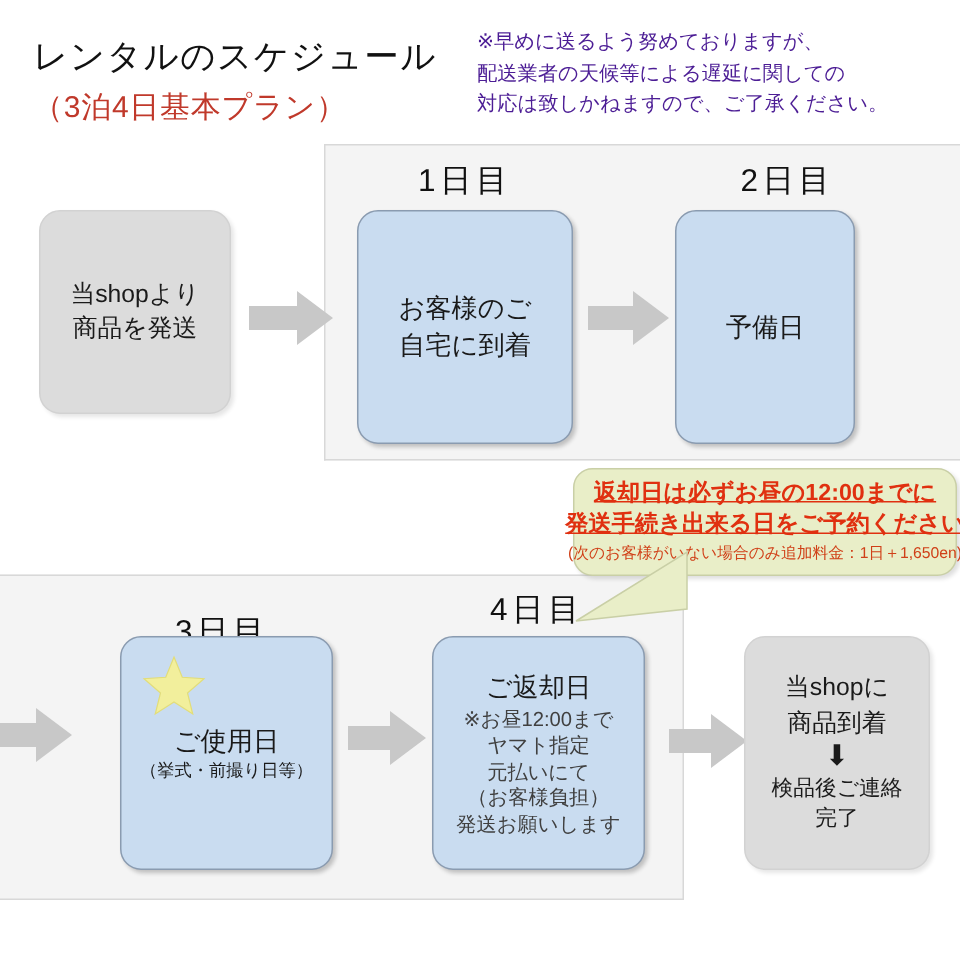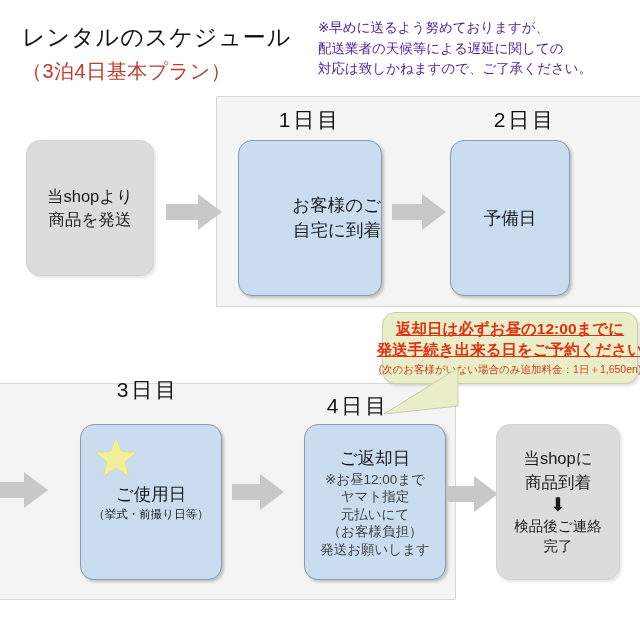--- a/index.html
+++ b/index.html
@@ -109,21 +109,21 @@
   <div class="box box-gray" style="left:26px;top:140px;width:128px;height:136px;">
     <span class="ln t16">当shopより</span>
     <span class="ln t16">商品を発送</span>
   </div>
 
   <svg class="barrow" style="left:166px;top:192px;width:56px;height:40px;" viewBox="0 0 56 40">
     <path d="M0 12 L32 12 L32 2 L56 20 L32 38 L32 28 L0 28 Z" fill="#c8c8c8"></path>
   </svg>
 
   <div class="day-label" style="left:240px;top:106px;width:140px;">1日目</div>
-  <div class="box box-blue" style="left:238px;top:140px;width:144px;height:156px;align-items:flex-end;">
+  <div class="box box-blue" style="left:238px;top:140px;width:144px;height:156px;">
     <span class="ln t17">お客様のご</span>
     <span class="ln t17">自宅に到着</span>
   </div>
 
   <svg class="barrow" style="left:392px;top:192px;width:54px;height:40px;" viewBox="0 0 54 40">
     <path d="M0 12 L30 12 L30 2 L54 20 L30 38 L30 28 L0 28 Z" fill="#c8c8c8"></path>
   </svg>
 
   <div class="day-label" style="left:452px;top:106px;width:146px;">2日目</div>
   <div class="box box-blue" style="left:450px;top:140px;width:120px;height:156px;">
@@ -136,35 +136,35 @@
     <span class="c2">(次のお客様がいない場合のみ追加料金：1日＋1,650en)</span>
   </div>
   <svg id="callout-tail" viewBox="0 0 90 52">
     <path d="M88 2 L88 40 L14 48 Z" fill="#e9eec8" stroke="#c9cfa6" stroke-width="1"></path>
   </svg>
 
   <svg class="barrow" style="left:-2px;top:470px;width:50px;height:40px;" viewBox="0 0 50 40">
     <path d="M0 12 L26 12 L26 2 L50 20 L26 38 L26 28 L0 28 Z" fill="#c8c8c8"></path>
   </svg>
 
-  <div class="day-label" style="left:78px;top:376px;width:140px;">3日目</div>
+  <div class="day-label" style="left:78px;top:407px;width:140px;">3日目</div>
   <div class="box box-blue" style="left:80px;top:424px;width:142px;height:156px;">
     <svg class="star" viewBox="0 0 42 40">
       <path d="M21 1 L26.5 14.5 L41 15.5 L30 25 L33.5 39 L21 31 L8.5 39 L12 25 L1 15.5 L15.5 14.5 Z" fill="#f2ef9c" stroke="#e2dd7a" stroke-width="0.8"></path>
     </svg>
     <span class="ln t17">ご使用日</span>
     <span class="ln t11">（挙式・前撮り日等）</span>
   </div>
 
   <svg class="barrow" style="left:232px;top:472px;width:52px;height:40px;" viewBox="0 0 52 40">
     <path d="M0 12 L28 12 L28 2 L52 20 L28 38 L28 28 L0 28 Z" fill="#c8c8c8"></path>
   </svg>
 
   <div class="day-label" style="left:288px;top:392px;width:140px;">4日目</div>
-  <div class="box box-blue" style="left:304px;top:424px;width:142px;height:156px;">
+  <div class="box box-blue" style="left:288px;top:424px;width:142px;height:156px;">
     <span class="ln t17">ご返却日</span>
     <span class="ln t13r">※お昼12:00まで</span>
     <span class="ln t13r">ヤマト指定</span>
     <span class="ln t13r">元払いにて</span>
     <span class="ln t13r">（お客様負担）</span>
     <span class="ln t13r">発送お願いします</span>
   </div>
 
   <svg class="barrow" style="left:446px;top:474px;width:52px;height:40px;" viewBox="0 0 52 40">
     <path d="M0 12 L28 12 L28 2 L52 20 L28 38 L28 28 L0 28 Z" fill="#c8c8c8"></path>

